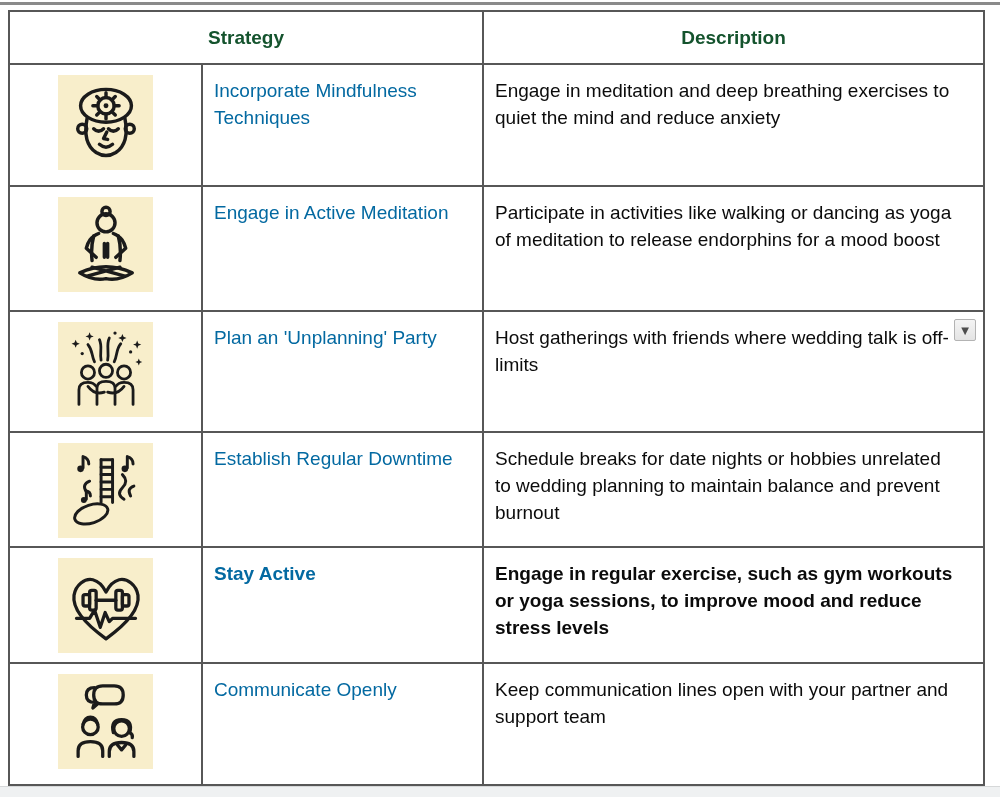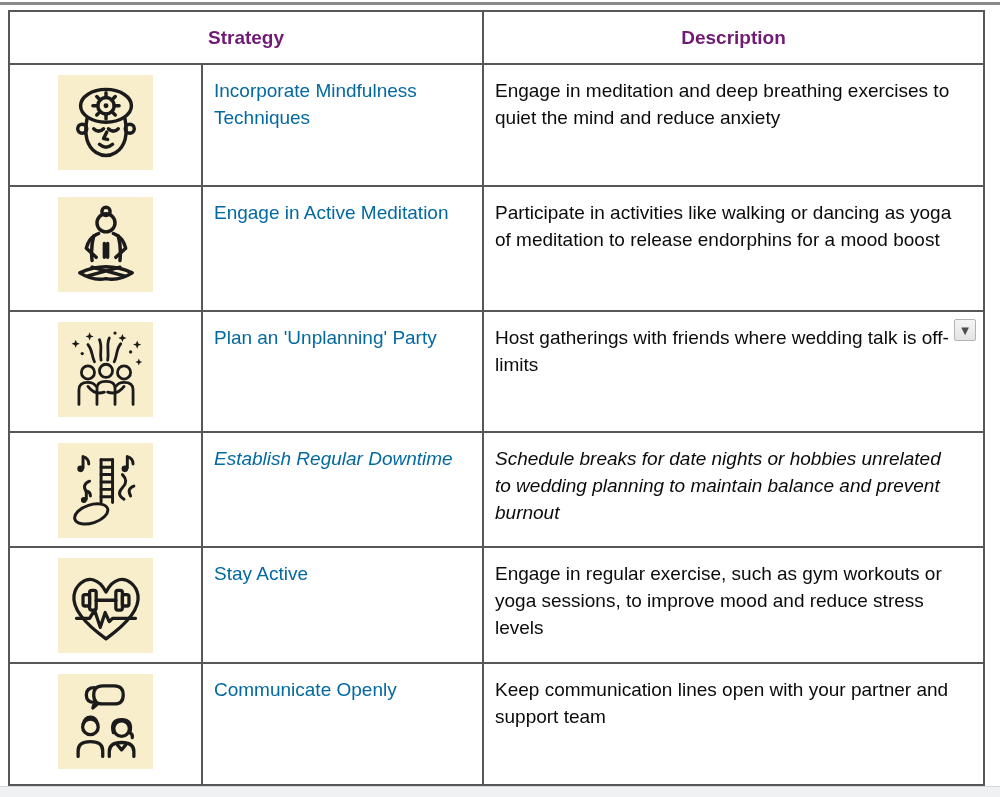--- a/index.html
+++ b/index.html
@@ -18,21 +18,21 @@
     position:absolute; left:8px; top:10px;
     width:977px; height:776px;
     box-sizing:border-box;
     border:2px solid #575757;
     display:flex; flex-direction:column;
     background:#fff;
   }
   .header-row { display:flex; height:53px; flex:0 0 53px; border-bottom:2px solid #575757; box-sizing:border-box; }
   .header-cell {
     display:flex; align-items:center; justify-content:center;
-    font-weight:bold; font-size:19px; color:#701a75; box-sizing:border-box;
+    font-weight:bold; font-size:19px; color:#14532d; box-sizing:border-box;
   }
   .hc1 { width:474px; border-right:2px solid #575757; }
   .hc2 { flex:1; }
 
   .row { display:flex; border-bottom:2px solid #575757; box-sizing:border-box; }
   .row:last-child { border-bottom:none; flex:1; }
   .cell-icon {
     width:193px; flex:0 0 193px; border-right:2px solid #575757; box-sizing:border-box;
     display:flex; justify-content:center; align-items:flex-start; padding-top:10px;
   }
@@ -149,21 +149,21 @@
     </div>
     <div class="cell-strategy">Plan an 'Unplanning' Party</div>
     <div class="cell-desc">
       <span>Host gatherings with friends where wedding talk is off-limits</span>
       <button class="dropdown-btn">
         <span>▼</span>
       </button>
     </div>
   </div>
 
-  <div class="row" style="flex:0 0 115px;font-style:italic;">
+  <div class="row" style="flex:0 0 115px;">
     <div class="cell-icon">
       <div class="icon-box">
         <svg viewBox="0 0 100 100">
           <g class="ic" style="stroke-width:3.6;">
             <path d="M44 12 V64 M58 12 V64"></path>
             <path d="M44 12 H58 M44 21 H58 M44 30 H58 M44 39 H58 M44 48 H58 M44 57 H58"></path>
             <ellipse cx="32" cy="78" rx="21" ry="11" transform="rotate(-18 32 78)"></ellipse>
             <path d="M22 22 V8 q7 2 7 9"></path>
             <path d="M30 38 q-10 4 -4 13"></path>
             <path d="M26 60 V50 q5 1 5 6"></path>
@@ -176,21 +176,21 @@
             <circle cx="23" cy="61" r="3.6"></circle>
             <circle cx="73" cy="23" r="4"></circle>
           </g>
         </svg>
       </div>
     </div>
     <div class="cell-strategy">Establish Regular Downtime</div>
     <div class="cell-desc">Schedule breaks for date nights or hobbies unrelated to wedding planning to maintain balance and prevent burnout</div>
   </div>
 
-  <div class="row" style="flex:0 0 116px;">
+  <div class="row" style="flex:0 0 116px;font-weight:bold;">
     <div class="cell-icon">
       <div class="icon-box">
         <svg viewBox="0 0 100 100">
           <g class="ic" style="stroke-width:4;">
             <path d="M50 90 C22 70 9 52 11 37 C13 24 24 16 34 18 C42 20 47 27 50 33 C53 27 58 20 66 18 C76 16 87 24 89 37 C91 52 78 70 50 90 Z"></path>
             <path d="M38 43 H62"></path>
             <rect x="30" y="31" width="8" height="24" rx="2.5"></rect>
             <rect x="62" y="31" width="8" height="24" rx="2.5"></rect>
             <rect x="22" y="36" width="8" height="14" rx="2.5"></rect>
             <rect x="70" y="36" width="8" height="14" rx="2.5"></rect>

